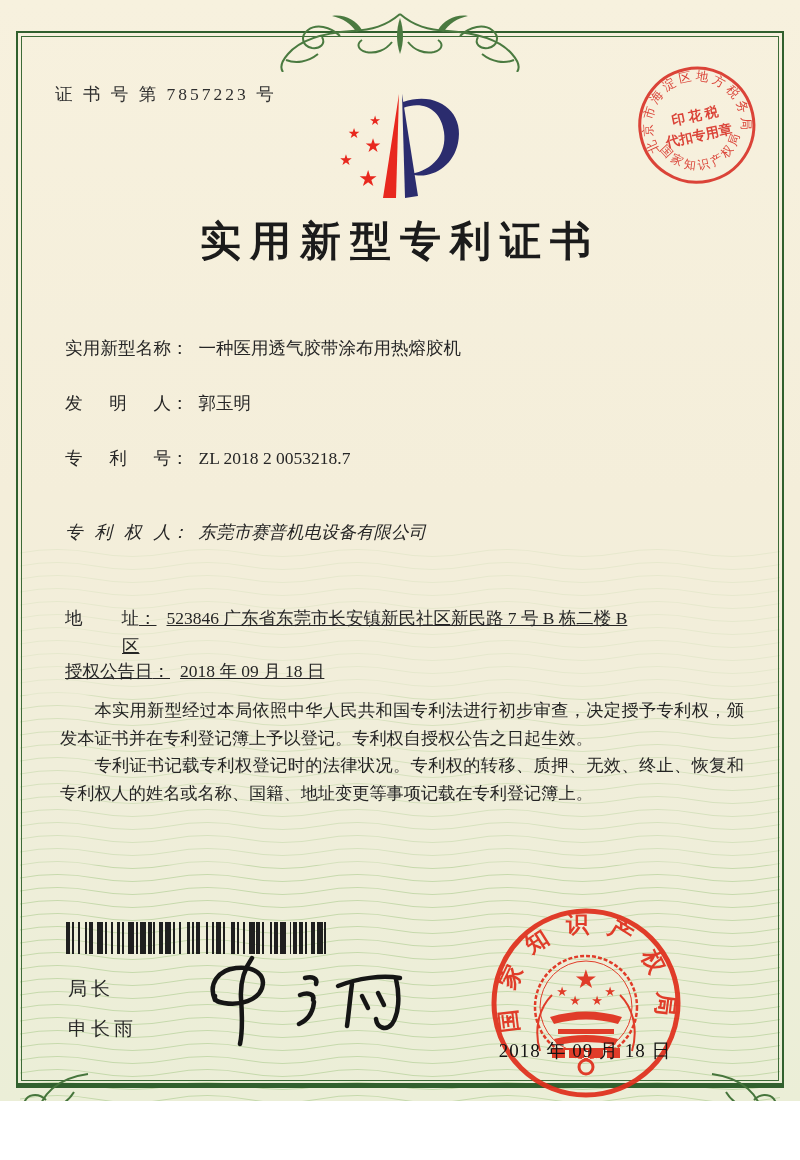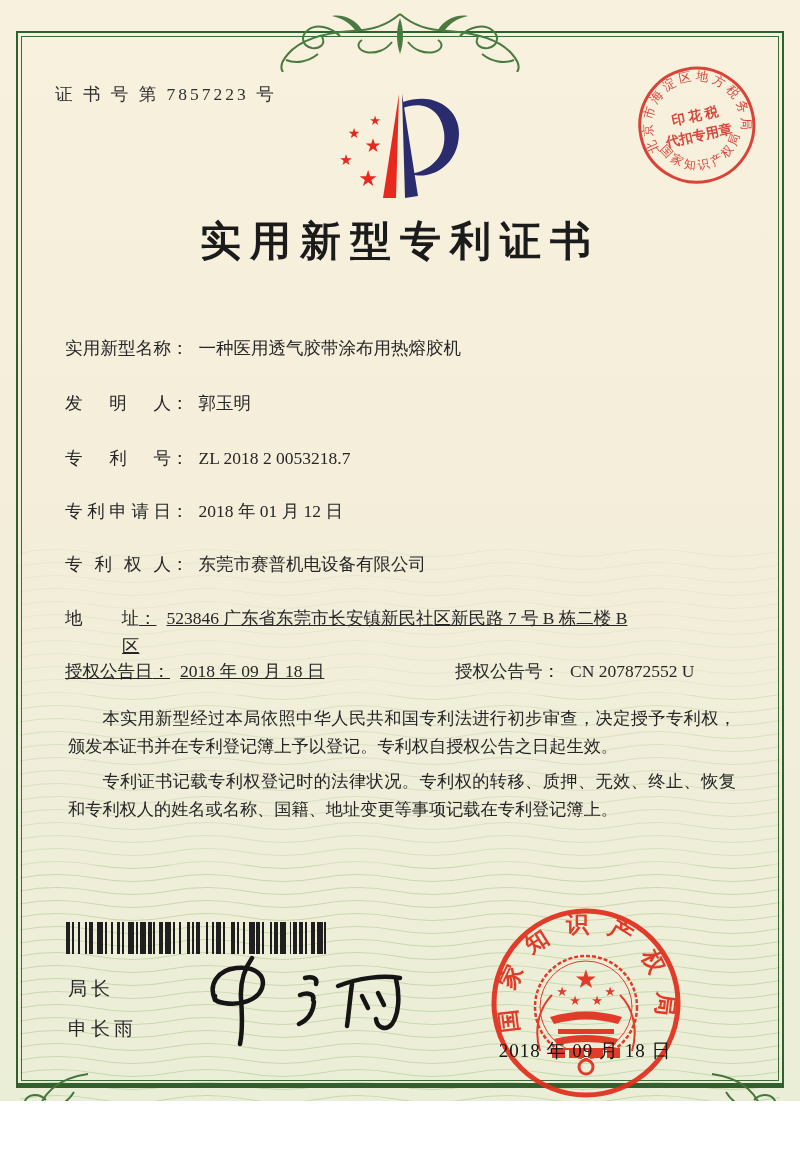--- a/index.html
+++ b/index.html
@@ -18,21 +18,21 @@
          font-size:41px; font-weight:bold; letter-spacing:9px; color:#1b1b1b;}
   .row{position:absolute; left:65px; font-size:17.5px; white-space:nowrap;}
   .lbl{display:inline-block; width:106px; text-align:justify; text-align-last:justify; vertical-align:bottom;}
   .lbl-s{display:inline-block; width:74px; text-align:justify; text-align-last:justify; vertical-align:bottom;}
   .val{margin-left:10px;}
   .addr{white-space:normal; width:690px; line-height:28px;}
   .addr-l2{display:block; margin-left:57px;}
   .grant-no{position:absolute; left:455px; top:659px; font-size:17.5px; white-space:nowrap;}
   .body-text{position:absolute; left:60px; top:697px; width:684px;
              font-size:17.2px; line-height:27.6px; text-align:justify; color:#242424;}
-  .body-text p{margin:8px; text-indent:2em;}
+  .body-text p{margin:0; text-indent:2em;}
   .barcode{position:absolute; left:66px; top:922px; height:32px; display:flex;}
   .barcode div{height:100%;}
   .issuer-title{position:absolute; left:68px; top:976px; font-size:19px; letter-spacing:4px;}
   .issuer-name{position:absolute; left:68px; top:1016px; font-size:19px; letter-spacing:4px;}
   .seal-date{position:absolute; left:490px; top:1038px; width:190px; text-align:center;
              font-size:19px; letter-spacing:1px; color:#141414; z-index:3;}
   .footer{position:absolute; left:0; right:0; top:1108px; text-align:center; font-size:15.5px; color:#2c2c2c;}
   .svg-abs{position:absolute;}
   .mirror{transform:scaleX(-1);}
 </style>
@@ -129,35 +129,29 @@
 
   <div class="row z2" style="top:336px;">
     <span class="lbl">实用新型名称</span><span>：</span><span class="val">一种医用透气胶带涂布用热熔胶机</span>
   </div>
   <div class="row z2" style="top:391px;">
     <span class="lbl">发明人</span><span>：</span><span class="val">郭玉明</span>
   </div>
   <div class="row z2" style="top:446px;">
     <span class="lbl">专利号</span><span>：</span><span class="val">ZL 2018 2 0053218.7</span>
   </div>
-  <div class="row z2" style="top:499px;">
-    <span class="lbl">专利申请日</span><span>：</span><span class="val">2018 年 01 月 12 日</span>
-  </div>
-  <div class="row z2" style="top:552px;">
+  <div class="row z2" style="top:520px;font-style:italic;">
     <span class="lbl">专利权人</span><span>：</span><span class="val">东莞市赛普机电设备有限公司</span>
   </div>
   <div class="row addr z2" style="top:604px;text-decoration:underline;">
     <span class="lbl-s">地址</span><span>：</span><span class="val">523846 广东省东莞市长安镇新民社区新民路 7 号 B 栋二楼 B</span>
     <span class="addr-l2">区</span>
   </div>
   <div class="row z2" style="top:659px;text-decoration:underline;">
     <span>授权公告日</span><span>：</span><span class="val">2018 年 09 月 18 日</span>
-  </div>
-  <div class="grant-no z2">
-    <span>授权公告号</span><span>：</span><span class="val">CN 207872552 U</span>
   </div>
 
   <div class="body-text z2">
     <p>本实用新型经过本局依照中华人民共和国专利法进行初步审查，决定授予专利权，颁发本证书并在专利登记簿上予以登记。专利权自授权公告之日起生效。</p>
     <p>专利证书记载专利权登记时的法律状况。专利权的转移、质押、无效、终止、恢复和专利权人的姓名或名称、国籍、地址变更等事项记载在专利登记簿上。</p>
   </div>
 
   <div class="barcode z2" id="barcode">
       <div style="width: 3.9px; background: rgb(31, 31, 31);"></div>
       <div style="width: 1.95px; background: transparent;"></div>

